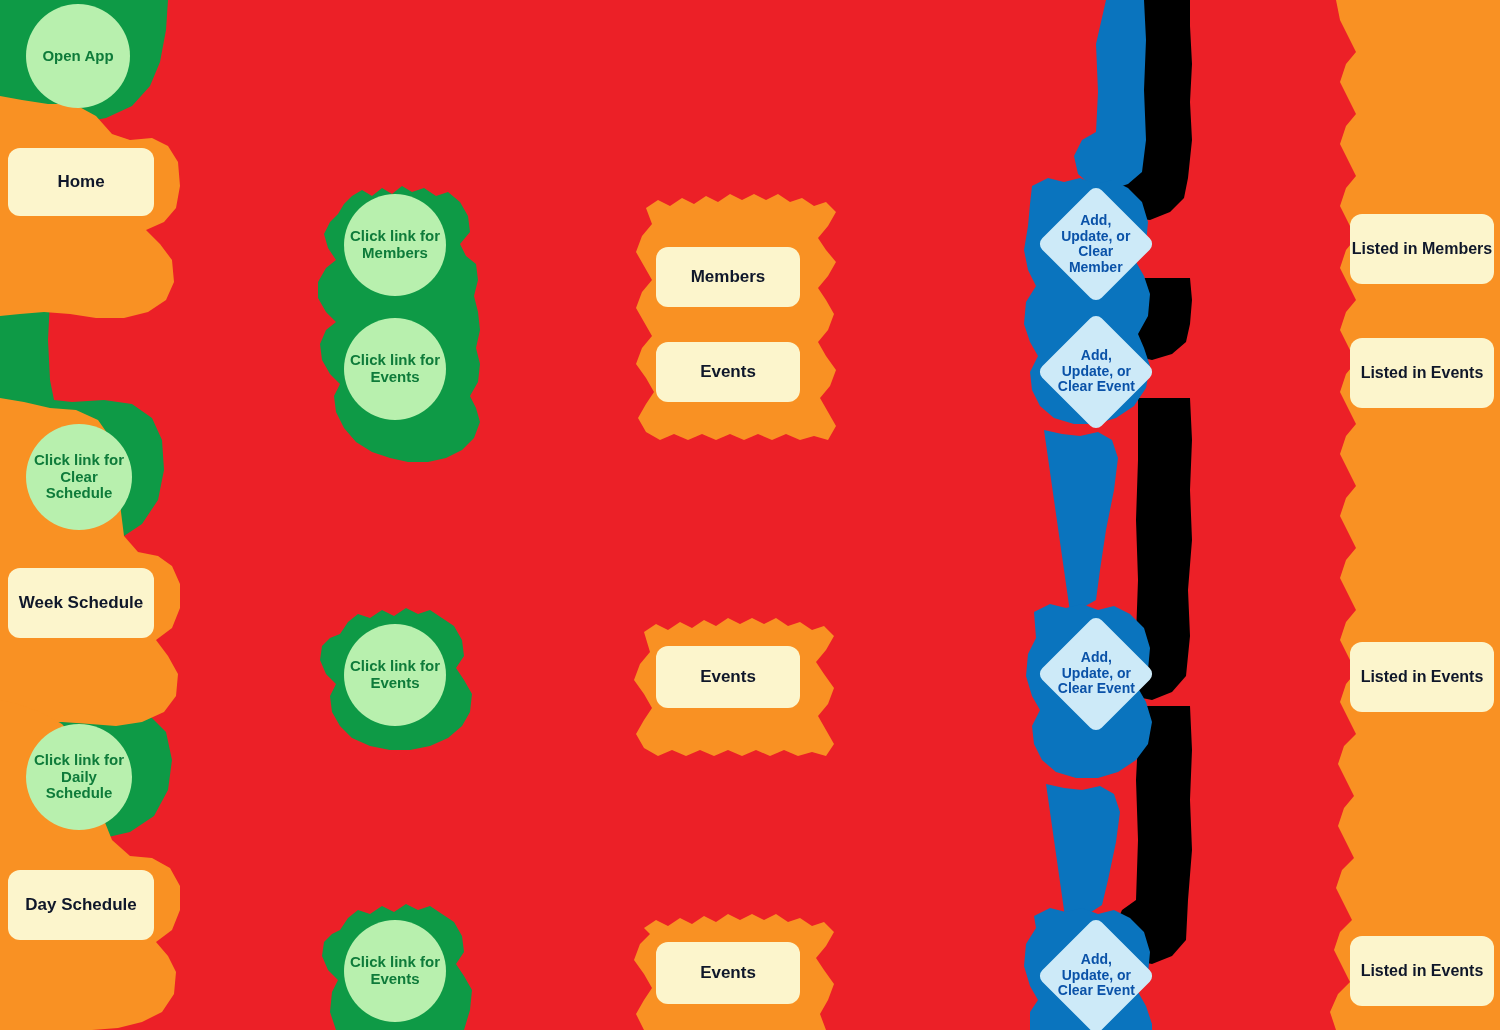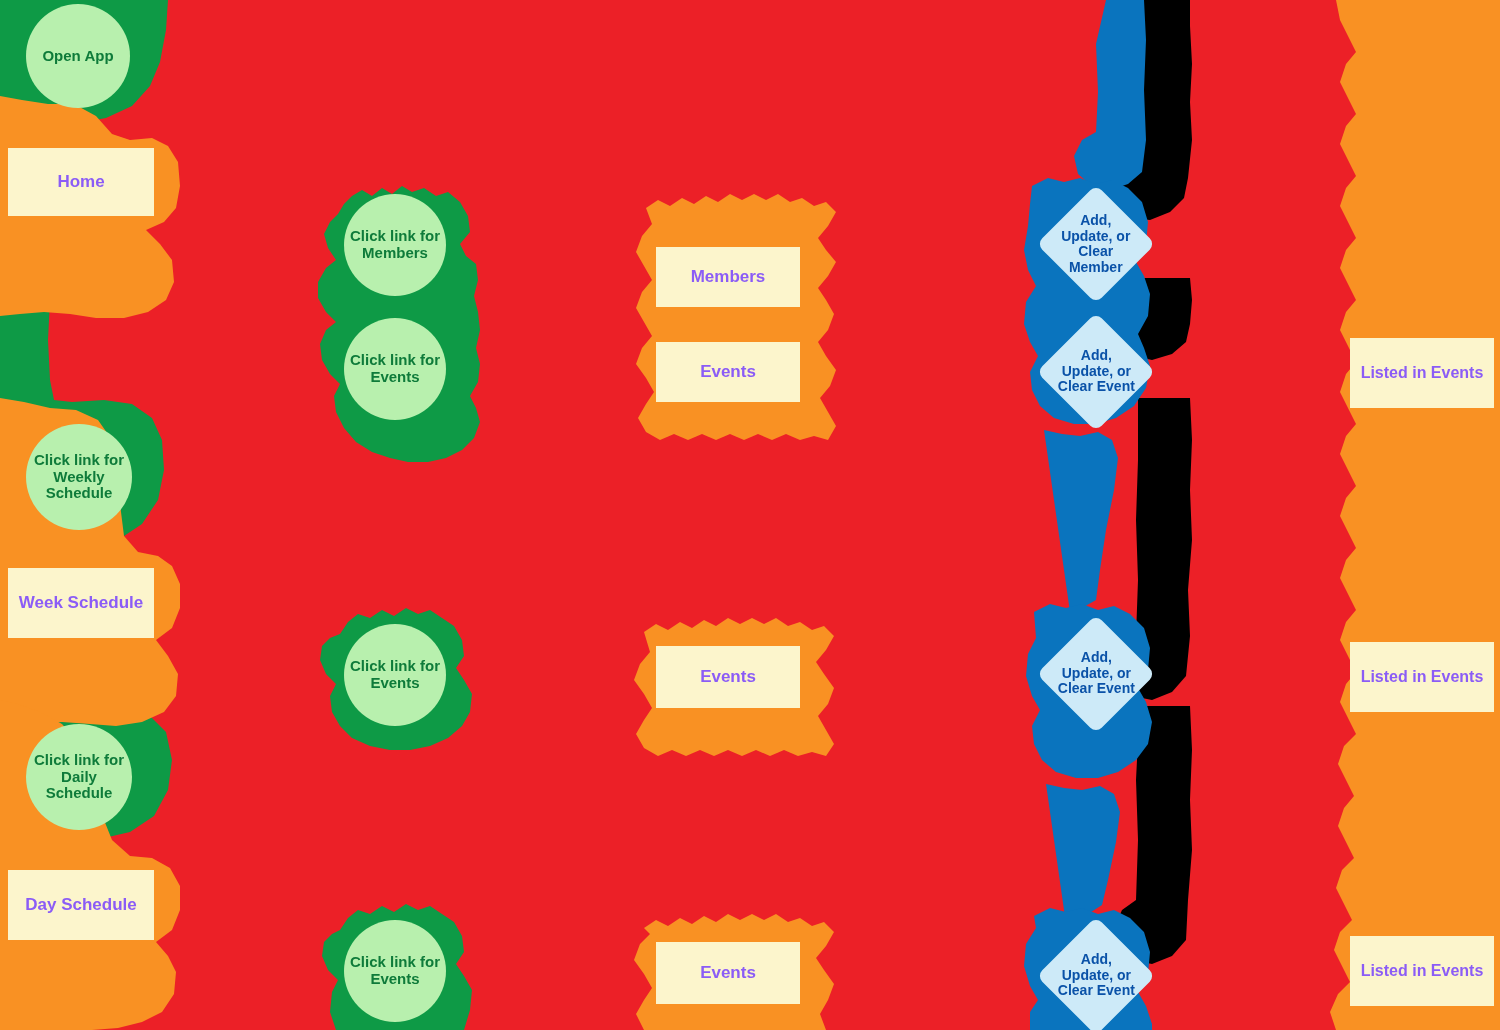--- a/index.html
+++ b/index.html
@@ -30,24 +30,24 @@
     font-weight:bold;
     font-size:14px;
     transform:rotate(45deg);
     border-radius:8px;
   }
   .node-diamond > span{transform:rotate(-45deg);display:block;}
 
   
   .card{
     background:#fcf5cc;
-    color:#8b5cf6;
+    color:#0f172a;
     font-weight:bold;
     font-size:17px;
-    border-radius:0;
+    border-radius:12px;
   }
   .card.sm{font-size:16px;}
 </style>
 </head>
 <body>
 
 <div id="stage">
 
   <svg class="layer" viewBox="0 0 1500 1030" preserveAspectRatio="none">
 
@@ -187,21 +187,21 @@
       L1356,238 L1348,222 L1340,206 L1346,188 L1356,176 L1348,160
       L1340,144 L1346,126 L1356,114 L1348,98 L1340,82 L1346,64
       L1356,52 L1348,36 L1340,20 Z"></path>
   </svg>
 
   <div class="lbl node-circle" style="left:26px;top:4px;width:104px;height:104px;">
     <span>Open App</span>
   </div>
 
   <div class="lbl node-circle" style="left:26px;top:424px;width:106px;height:106px;">
-    <span>Click link for Weekly Schedule</span>
+    <span>Click link for Clear Schedule</span>
   </div>
 
   <div class="lbl node-circle" style="left:26px;top:724px;width:106px;height:106px;">
     <span>Click link for Daily Schedule</span>
   </div>
 
   <div class="lbl card" style="left:8px;top:148px;width:146px;height:68px;">
     <span>Home</span>
   </div>
 
@@ -254,20 +254,23 @@
   </div>
 
   <div class="lbl node-diamond" style="left:1054px;top:632px;width:84px;height:84px;">
     <span style="width:116px;">Add, Update, or Clear Event</span>
   </div>
 
   <div class="lbl node-diamond" style="left:1054px;top:934px;width:84px;height:84px;">
     <span style="width:116px;">Add, Update, or Clear Event</span>
   </div>
 
+  <div class="lbl card sm" style="left:1350px;top:214px;width:144px;height:70px;">
+    <span>Listed in Members</span>
+  </div>
 
   <div class="lbl card sm" style="left:1350px;top:338px;width:144px;height:70px;">
     <span>Listed in Events</span>
   </div>
 
   <div class="lbl card sm" style="left:1350px;top:642px;width:144px;height:70px;">
     <span>Listed in Events</span>
   </div>
 
   <div class="lbl card sm" style="left:1350px;top:936px;width:144px;height:70px;">

